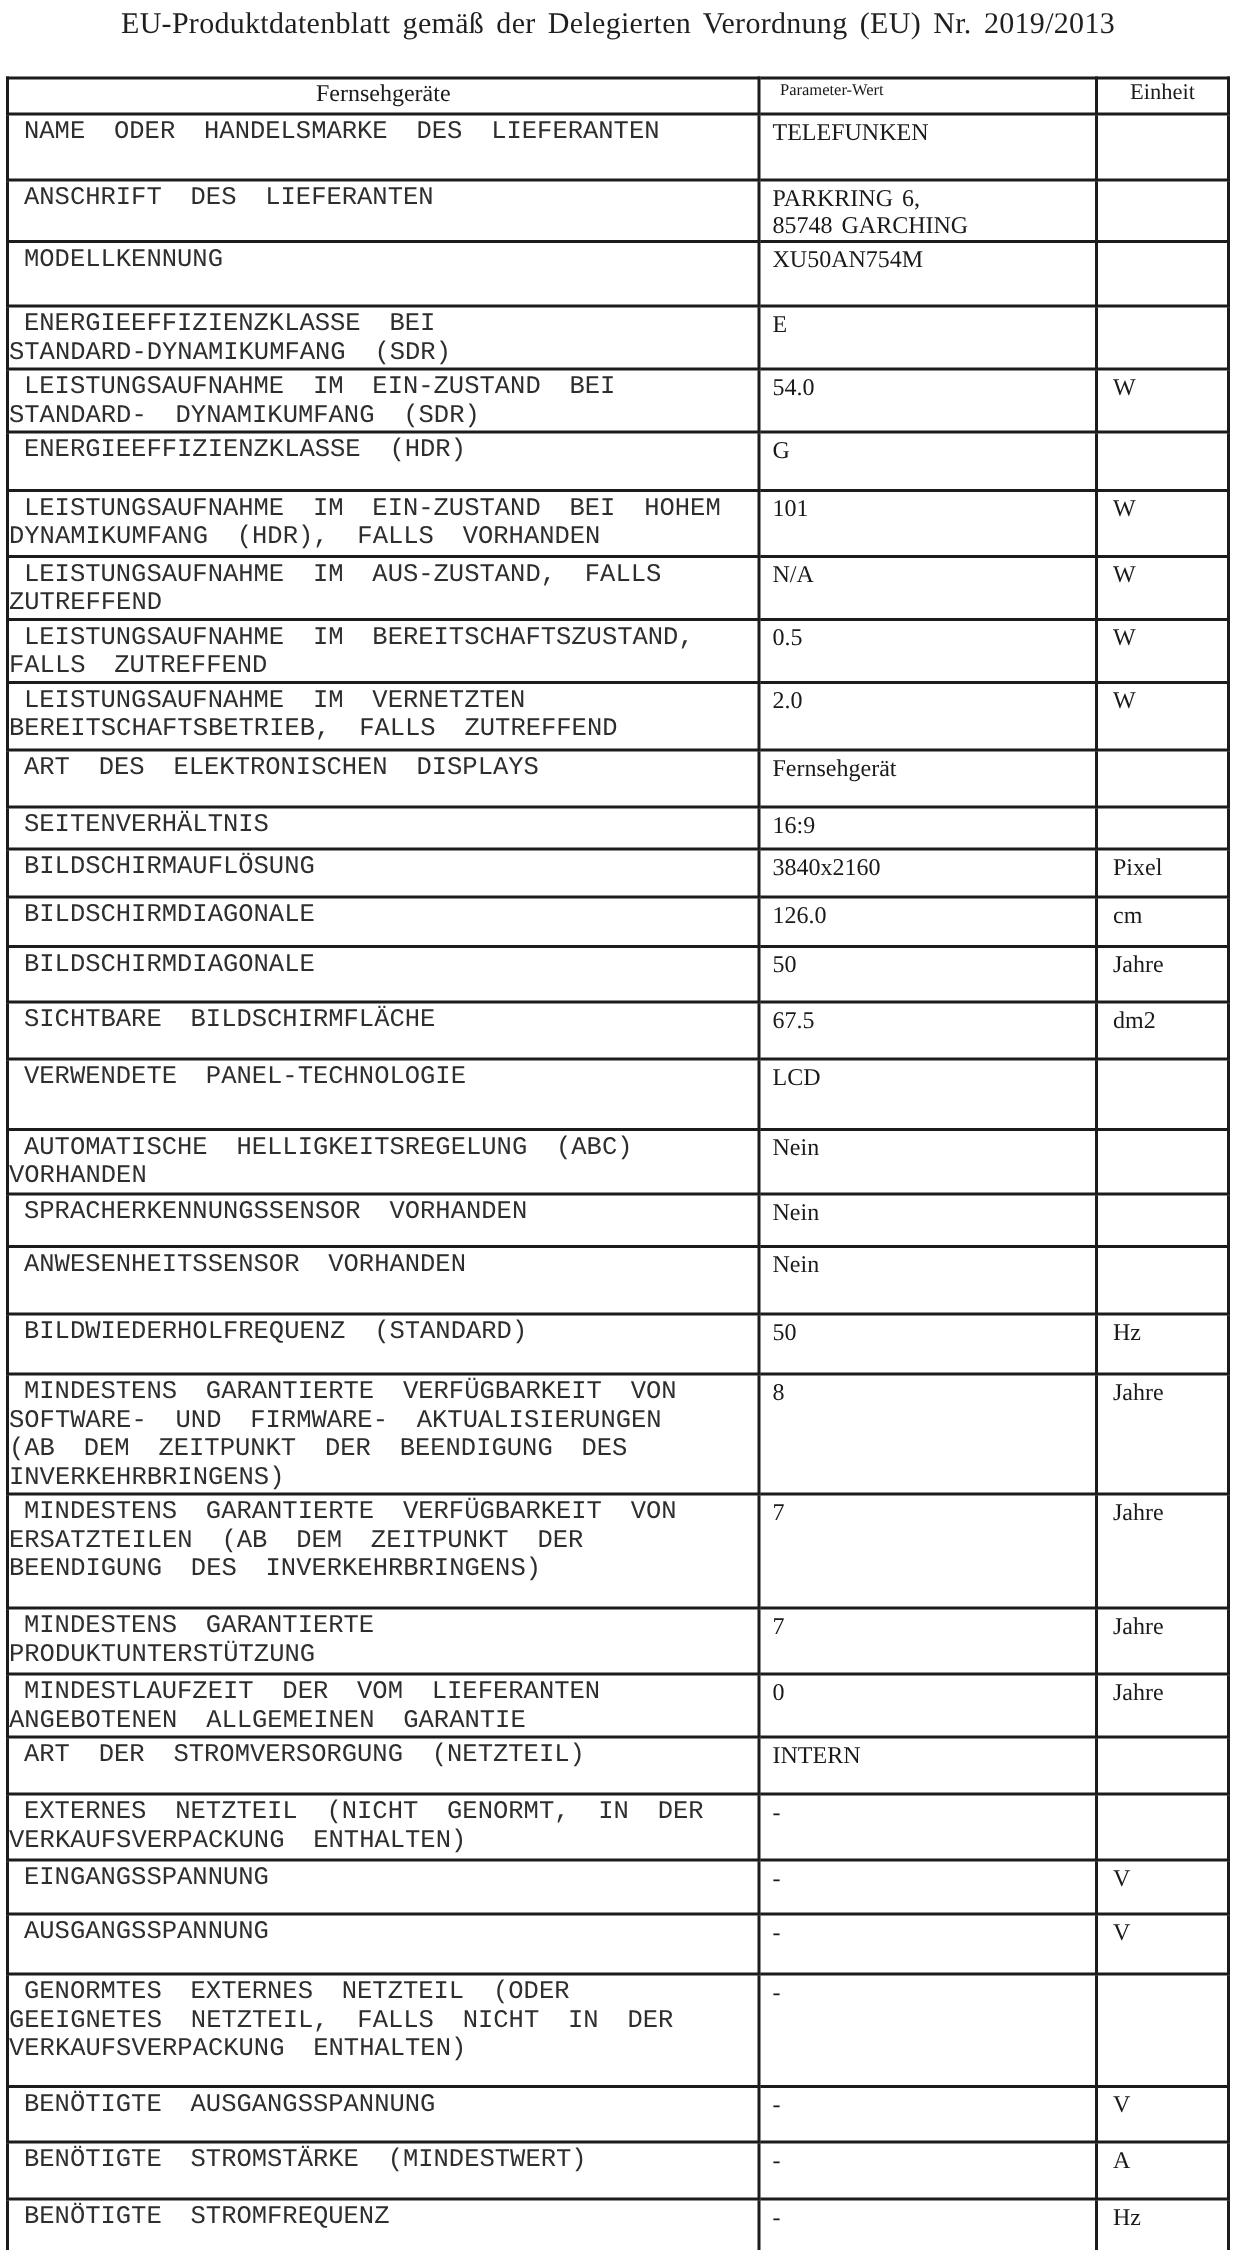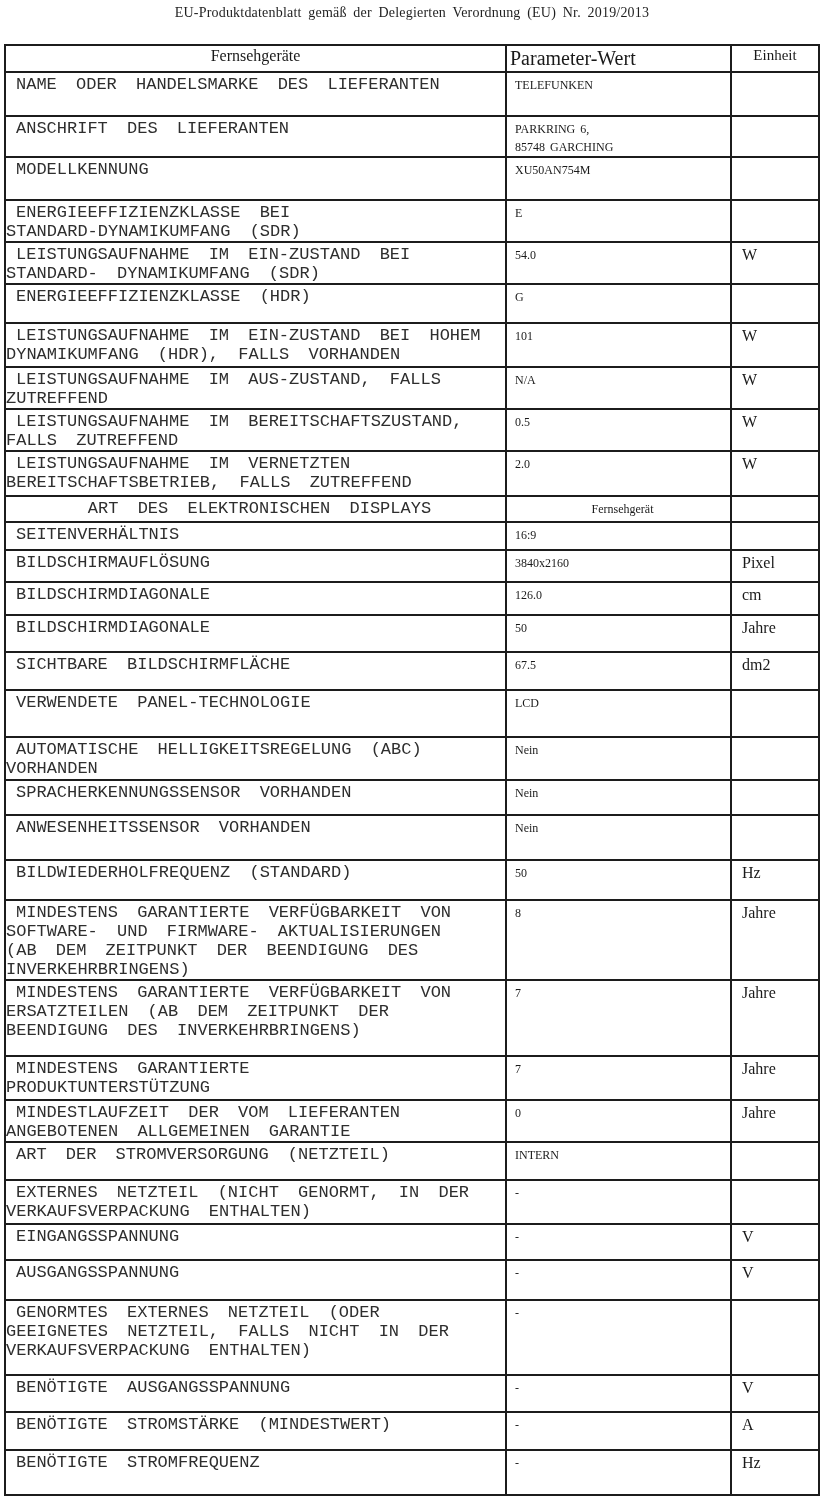--- a/index.html
+++ b/index.html
@@ -10,21 +10,21 @@
   body {
     width: 824px;
     height: 1500px;
     position: relative;
     font-family: "Liberation Serif", serif;
     color: #1a1a1a;
   }
   .doc-title {
     text-align: center;
     padding-top: 5px;
-    font-size: 14px;
+    font-size: 20px;
     word-spacing: 3px;
     letter-spacing: 0.2px;
     color: #1f1f1f;
   }
   table.datasheet {
     border-collapse: collapse;
     table-layout: fixed;
     margin-left: 4px;
     margin-top: 23px;
     width: 814px;
@@ -39,43 +39,43 @@
     height: 24px;
   }
   th.h-col1 {
     text-align: center;
     font-size: 16px;
     vertical-align: middle;
     word-spacing: 2px;
   }
   th.h-col2 {
     text-align: left;
-    font-size: 20px;
+    font-size: 11px;
     vertical-align: middle;
-    padding-left: 3px;
+    padding-left: 13px;
   }
   th.h-col3 {
     text-align: center;
     font-size: 15px;
     vertical-align: middle;
   }
   td.label-cell {
     font-family: "Liberation Mono", monospace;
     font-size: 17px;
     line-height: 19px;
     word-spacing: 9px;
     letter-spacing: 0px;
     color: #2e2e2e;
     padding: 2px 2px 0 0;
     text-indent: 10px;
     white-space: pre-wrap;
     overflow: visible;
   }
   td.value-cell {
-    font-size: 12px;
+    font-size: 16px;
     line-height: 18px;
     padding: 3px 0 0 8px;
     white-space: pre-line;
     color: #1a1a1a;
     word-spacing: 2px;
   }
   td.unit-cell {
     font-size: 16px;
     line-height: 18px;
     padding: 3px 0 0 10px;
@@ -151,21 +151,21 @@
 FALLS ZUTREFFEND</td>
         <td class="value-cell">0.5</td>
         <td class="unit-cell">W</td>
       </tr>
       <tr style="height: 45px;">
         <td class="label-cell">LEISTUNGSAUFNAHME IM VERNETZTEN
 BEREITSCHAFTSBETRIEB, FALLS ZUTREFFEND</td>
         <td class="value-cell">2.0</td>
         <td class="unit-cell">W</td>
       </tr>
-      <tr style="height: 26px; text-align: center;">
+      <tr style="height: 38px;">
         <td class="label-cell">ART DES ELEKTRONISCHEN DISPLAYS</td>
         <td class="value-cell">Fernsehgerät</td>
         <td class="unit-cell"></td>
       </tr>
       <tr style="height: 28px;">
         <td class="label-cell">SEITENVERHÄLTNIS</td>
         <td class="value-cell">16:9</td>
         <td class="unit-cell"></td>
       </tr>
       <tr style="height: 32px;">

